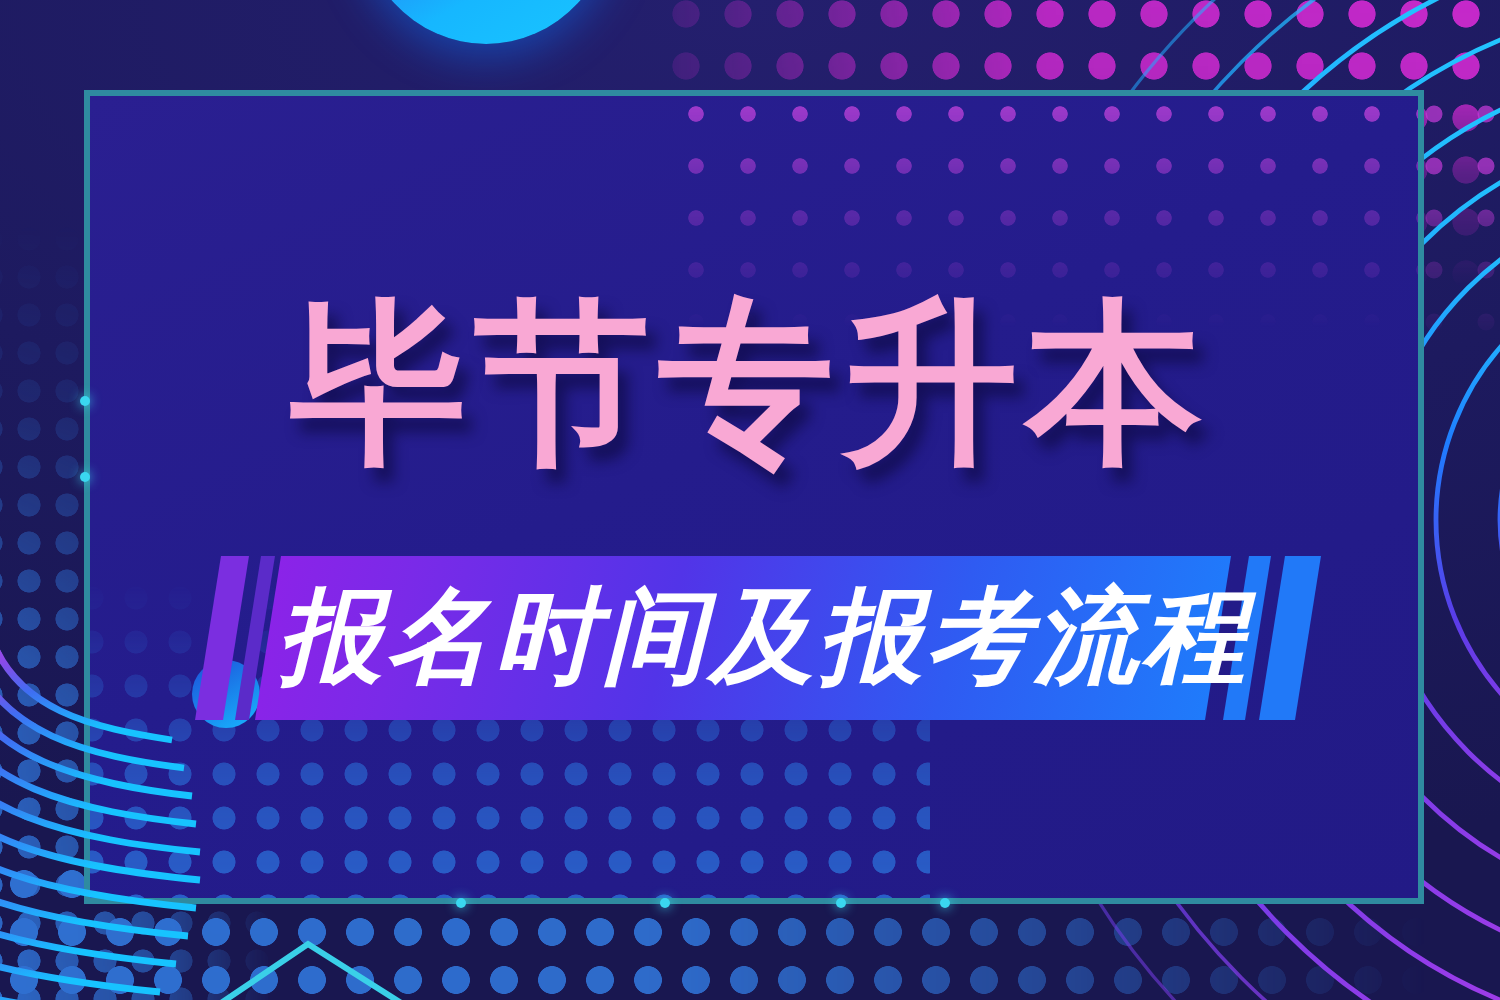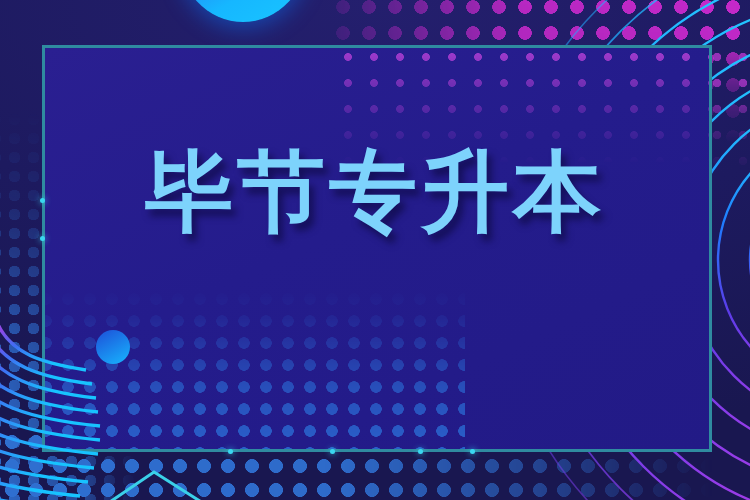--- a/index.html
+++ b/index.html
@@ -88,21 +88,21 @@
     background-image:radial-gradient(#b840d8 20%, transparent 22%);
     background-size:26px 26px;
     -webkit-mask-image:linear-gradient(to bottom,rgba(0,0,0,.9) 0%,rgba(0,0,0,.4) 45%,rgba(0,0,0,0) 100%);
     mask-image:linear-gradient(to bottom,rgba(0,0,0,.9) 0%,rgba(0,0,0,.4) 45%,rgba(0,0,0,0) 100%);
   }
   
   .tick{position:absolute;width:5px;height:5px;border-radius:50%;background:#3ad7f0;box-shadow:0 0 6px #3ad7f0;}
   
   .title{
     position:absolute;left:0;right:0;top:148px;text-align:center;
-    font-size:88px;font-weight:bold;color:#7dd3fc;
+    font-size:88px;font-weight:bold;color:#f9a8d4;
     letter-spacing:4px;line-height:1;
     text-shadow:5px 7px 7px rgba(12,8,60,.62);
     white-space:nowrap;
   }
   
   .sub-wrap{position:absolute;left:0;top:278px;width:750px;height:82px;}
   .slash{
     position:absolute;top:0;height:82px;transform:skewX(-9deg);
   }
   .slash.l1{left:104px;width:14px;background:#7b2ee0;}
@@ -222,14 +222,22 @@
   <div class="tick" style="left:40px;top:198px;"></div>
   <div class="tick" style="left:40px;top:236px;"></div>
   <div class="tick" style="left:228px;top:449px;"></div>
   <div class="tick" style="left:330px;top:449px;"></div>
   <div class="tick" style="left:418px;top:449px;"></div>
   <div class="tick" style="left:470px;top:449px;"></div>
 
   <div class="title">毕节专升本</div>
 
   <div class="small-circle"></div>
+  <div class="sub-wrap">
+    <div class="slash l1"></div>
+    <div class="slash l2"></div>
+    <div class="sub-bar"></div>
+    <div class="slash r1"></div>
+    <div class="slash r2"></div>
+    <div class="sub-text">报名时间及报考流程</div>
+  </div>
 
 </div>
 
 </body></html>

